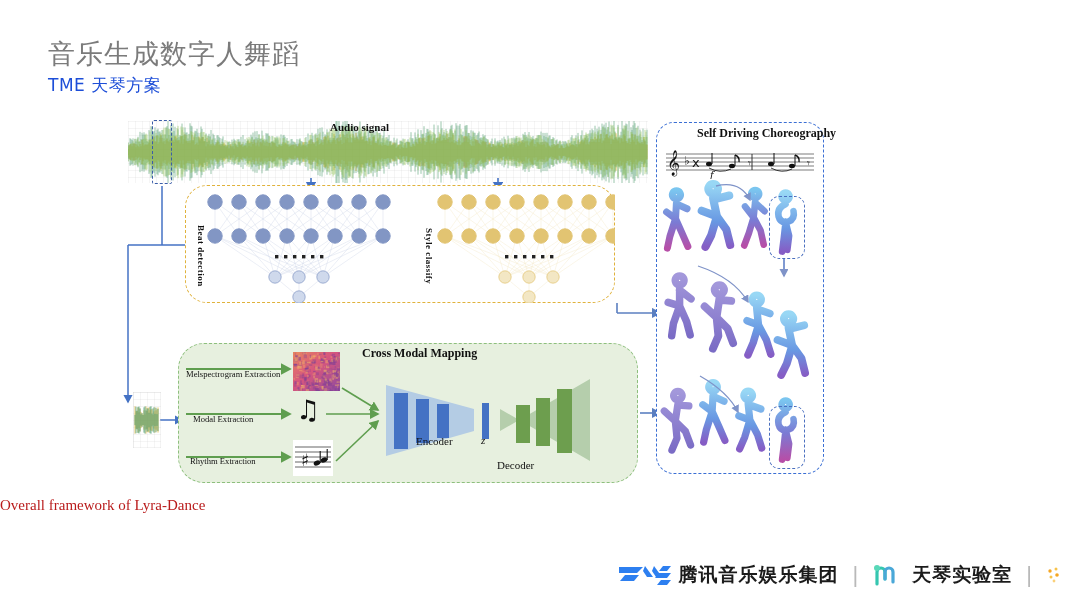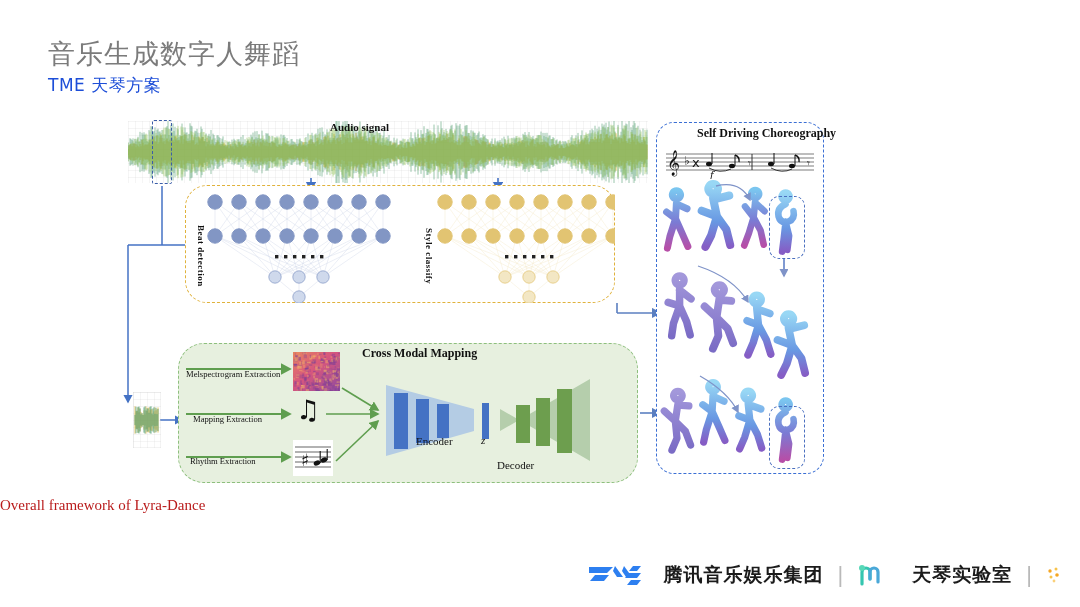--- a/index.html
+++ b/index.html
@@ -87,21 +87,21 @@
   }
   .highlight-box {
     border: 1.4px dashed #4a6fbf; border-radius: 10px;
   }
   #highlight-top    { left: 769px; top: 196px; width: 36px; height: 63px; }
   #highlight-bottom { left: 769px; top: 406px; width: 36px; height: 63px; }
 
   
   #footer { left: 0; right: 0; bottom: 10px; height: 44px; display: flex;
             align-items: center; justify-content: flex-end; padding-right: 16px; gap: 14px; }
-  .footer-group { display: flex; align-items: center; gap: 21px; }
+  .footer-group { display: flex; align-items: center; gap: 6px; }
   .footer-cn {
     font-family: "DejaVu Sans", sans-serif; font-weight: bold;
     font-size: 19px; color: #1b1b1b; letter-spacing: 1px; white-space: nowrap;
   }
   .footer-sep { color: #b9b9b9; font-size: 22px; font-weight: 300; }
 </style>
 </head>
 <body>
 
 <div id="slide-title" class="abs">音乐生成数字人舞蹈</div>
@@ -608,21 +608,21 @@
     <line x1="2" y1="27" x2="38" y2="27"></line>
   </g>
   <text x="8" y="26" font-size="17" fill="#111" font-family="DejaVu Sans, sans-serif">♯</text>
   <ellipse cx="24" cy="23" rx="3.4" ry="2.5" fill="#111" transform="rotate(-20 24 23)"></ellipse>
   <ellipse cx="31" cy="20" rx="3.4" ry="2.5" fill="#111" transform="rotate(-20 31 20)"></ellipse>
   <line x1="27.2" y1="23" x2="27.2" y2="11" stroke="#111" stroke-width="1.1"></line>
   <line x1="34.2" y1="20" x2="34.2" y2="9" stroke="#111" stroke-width="1.1"></line>
 </svg>
 
 <div id="mel-label" class="abs extract-label">Melspectrogram Extraction</div>
-<div id="melody-label" class="abs extract-label">Mapping  Extraction</div>
+<div id="melody-label" class="abs extract-label">Modal  Extraction</div>
 <div id="rhythm-label" class="abs extract-label">Rhythm  Extraction</div>
 
 <svg class="abs" style="left:178px;top:343px;width:460px;height:140px">
   <defs>
     <marker id="ag2" markerWidth="7" markerHeight="7" refX="5" refY="3.2" orient="auto">
       <path d="M0 0 L6 3.2 L0 6.4 z" fill="#5f9e4f"></path>
     </marker>
   </defs>
 
   <line x1="8" y1="26" x2="112" y2="26" stroke="#5f9e4f" stroke-width="1.8" marker-end="url(#ag2)"></line>

